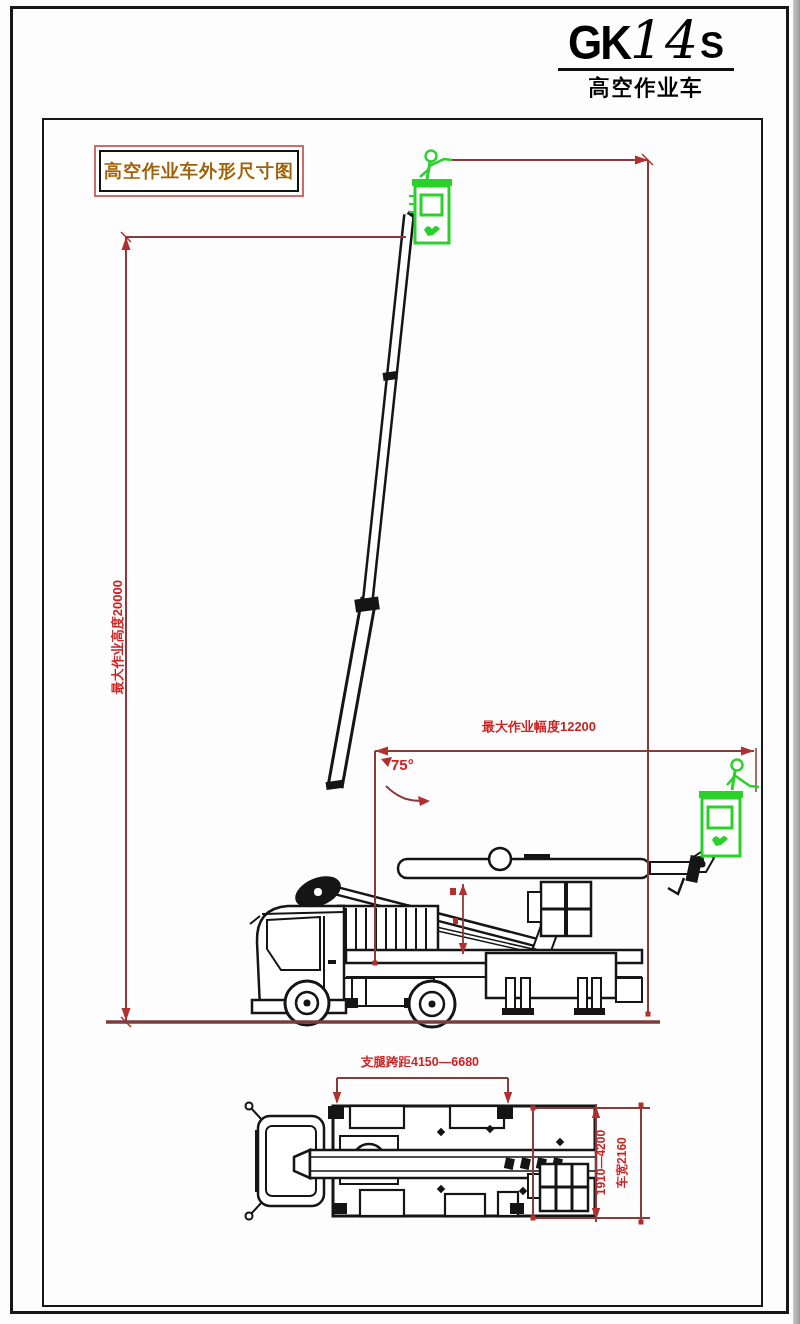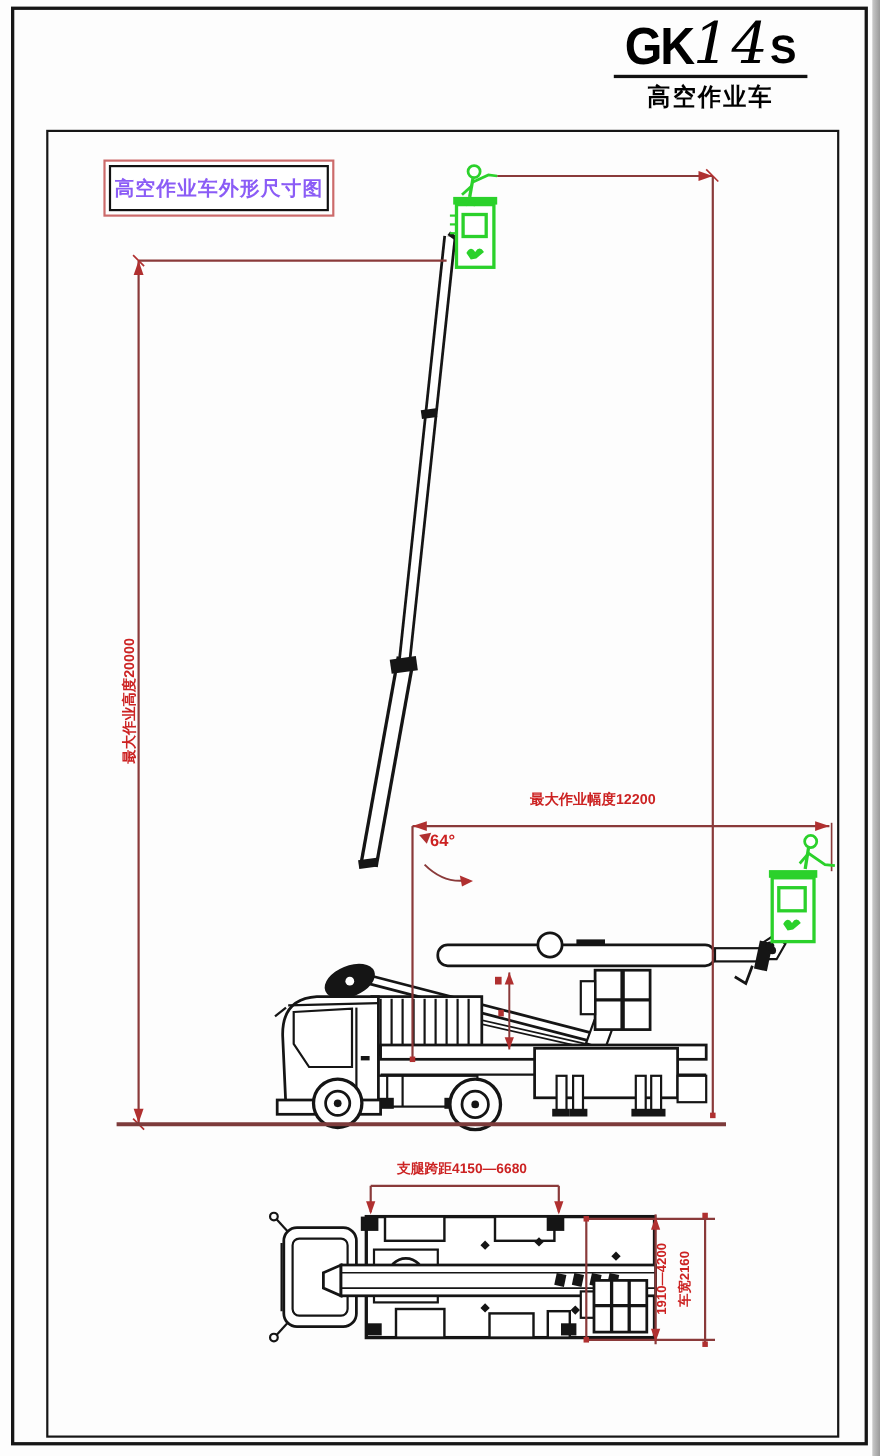--- a/index.html
+++ b/index.html
@@ -26,21 +26,21 @@
   .logo-s  { font-size:36px; font-weight:bold; }
   .logo-underline { height:3px; background:#111; margin:0 2px; }
   .logo-sub { font-size:21px; font-weight:bold; letter-spacing:2px; margin-top:3px; transform:scaleY(1.05); }
   .title-box {
     position:absolute; left:94px; top:145px; width:210px; height:52px;
     border:2px solid #cc6b6b; box-sizing:border-box; padding:3px; background:#fff;
   }
   .title-inner {
     border:2px solid #111; height:100%; box-sizing:border-box;
     display:flex; align-items:center; justify-content:center;
-    font-weight:bold; font-size:18px; color:#8b5cf6; letter-spacing:1px; white-space:nowrap;
+    font-weight:bold; font-size:18px; color:#a16207; letter-spacing:1px; white-space:nowrap;
   }
   svg.art { position:absolute; left:0; top:0; pointer-events:none; }
   .dim-label {
     position:absolute; color:#cc2222; font-weight:bold; font-size:13px;
     white-space:nowrap; text-align:center; line-height:1.1;
   }
   .rot { transform:rotate(-90deg); transform-origin:center; }
   .angle-label { position:absolute; color:#cc2222; font-weight:bold; font-size:15px; }
 </style>
 </head>
@@ -320,21 +320,21 @@
           <path d="M 734 777 L 727 785"></path>
         </g>
       </g>
     </g>
   </svg>
 
   <div class="dim-label rot" style="left:43px; top:630px; width:150px;">最大作业高度20000</div>
 
   <div class="dim-label" style="left:474px; top:720px; width:130px;">最大作业幅度12200</div>
 
-  <div class="angle-label" style="left:391px; top:756px;">64°</div>
+  <div class="angle-label" style="left:391px; top:756px;">75°</div>
 
   <div class="dim-label" style="left:345px; top:1056px; width:150px; font-size:12.5px;">支腿跨距4150—6680</div>
 
   <div class="dim-label rot" style="left:554px; top:1156px; width:96px; font-size:12px;">1910—4200</div>
 
   <div class="dim-label rot" style="left:583px; top:1156px; width:80px; font-size:12px;">车宽2160</div>
 
 </div>
 
 </body></html>

